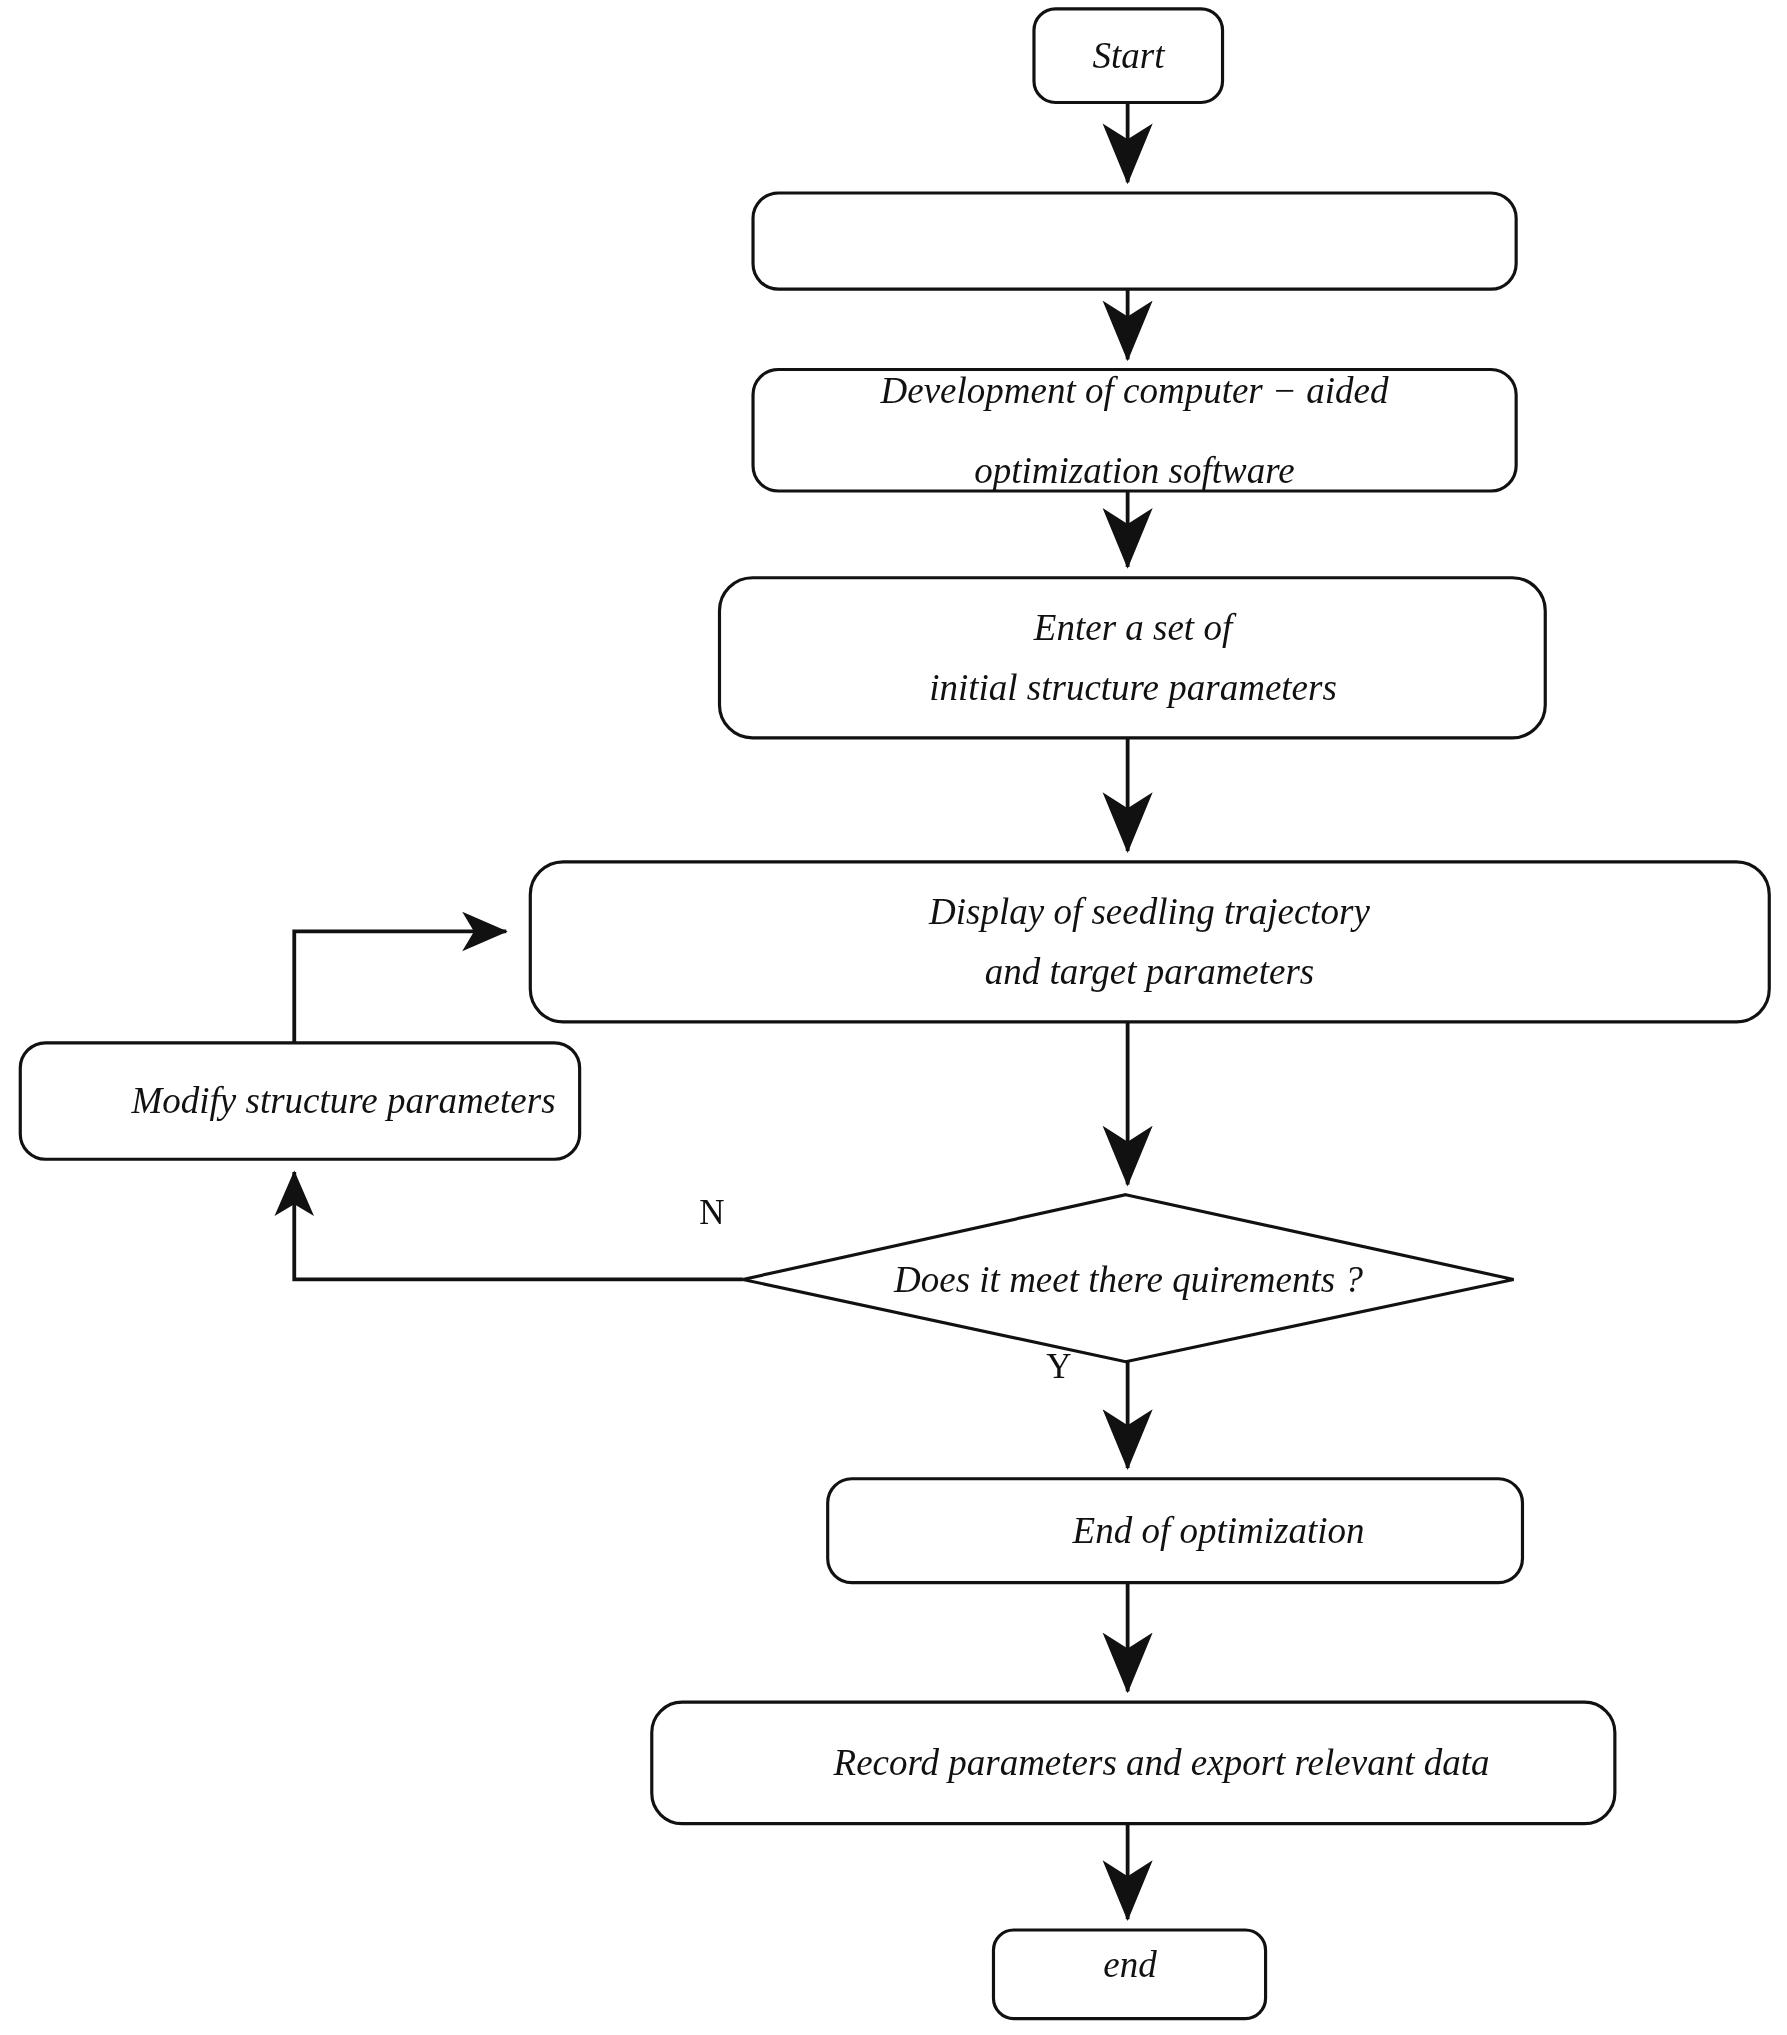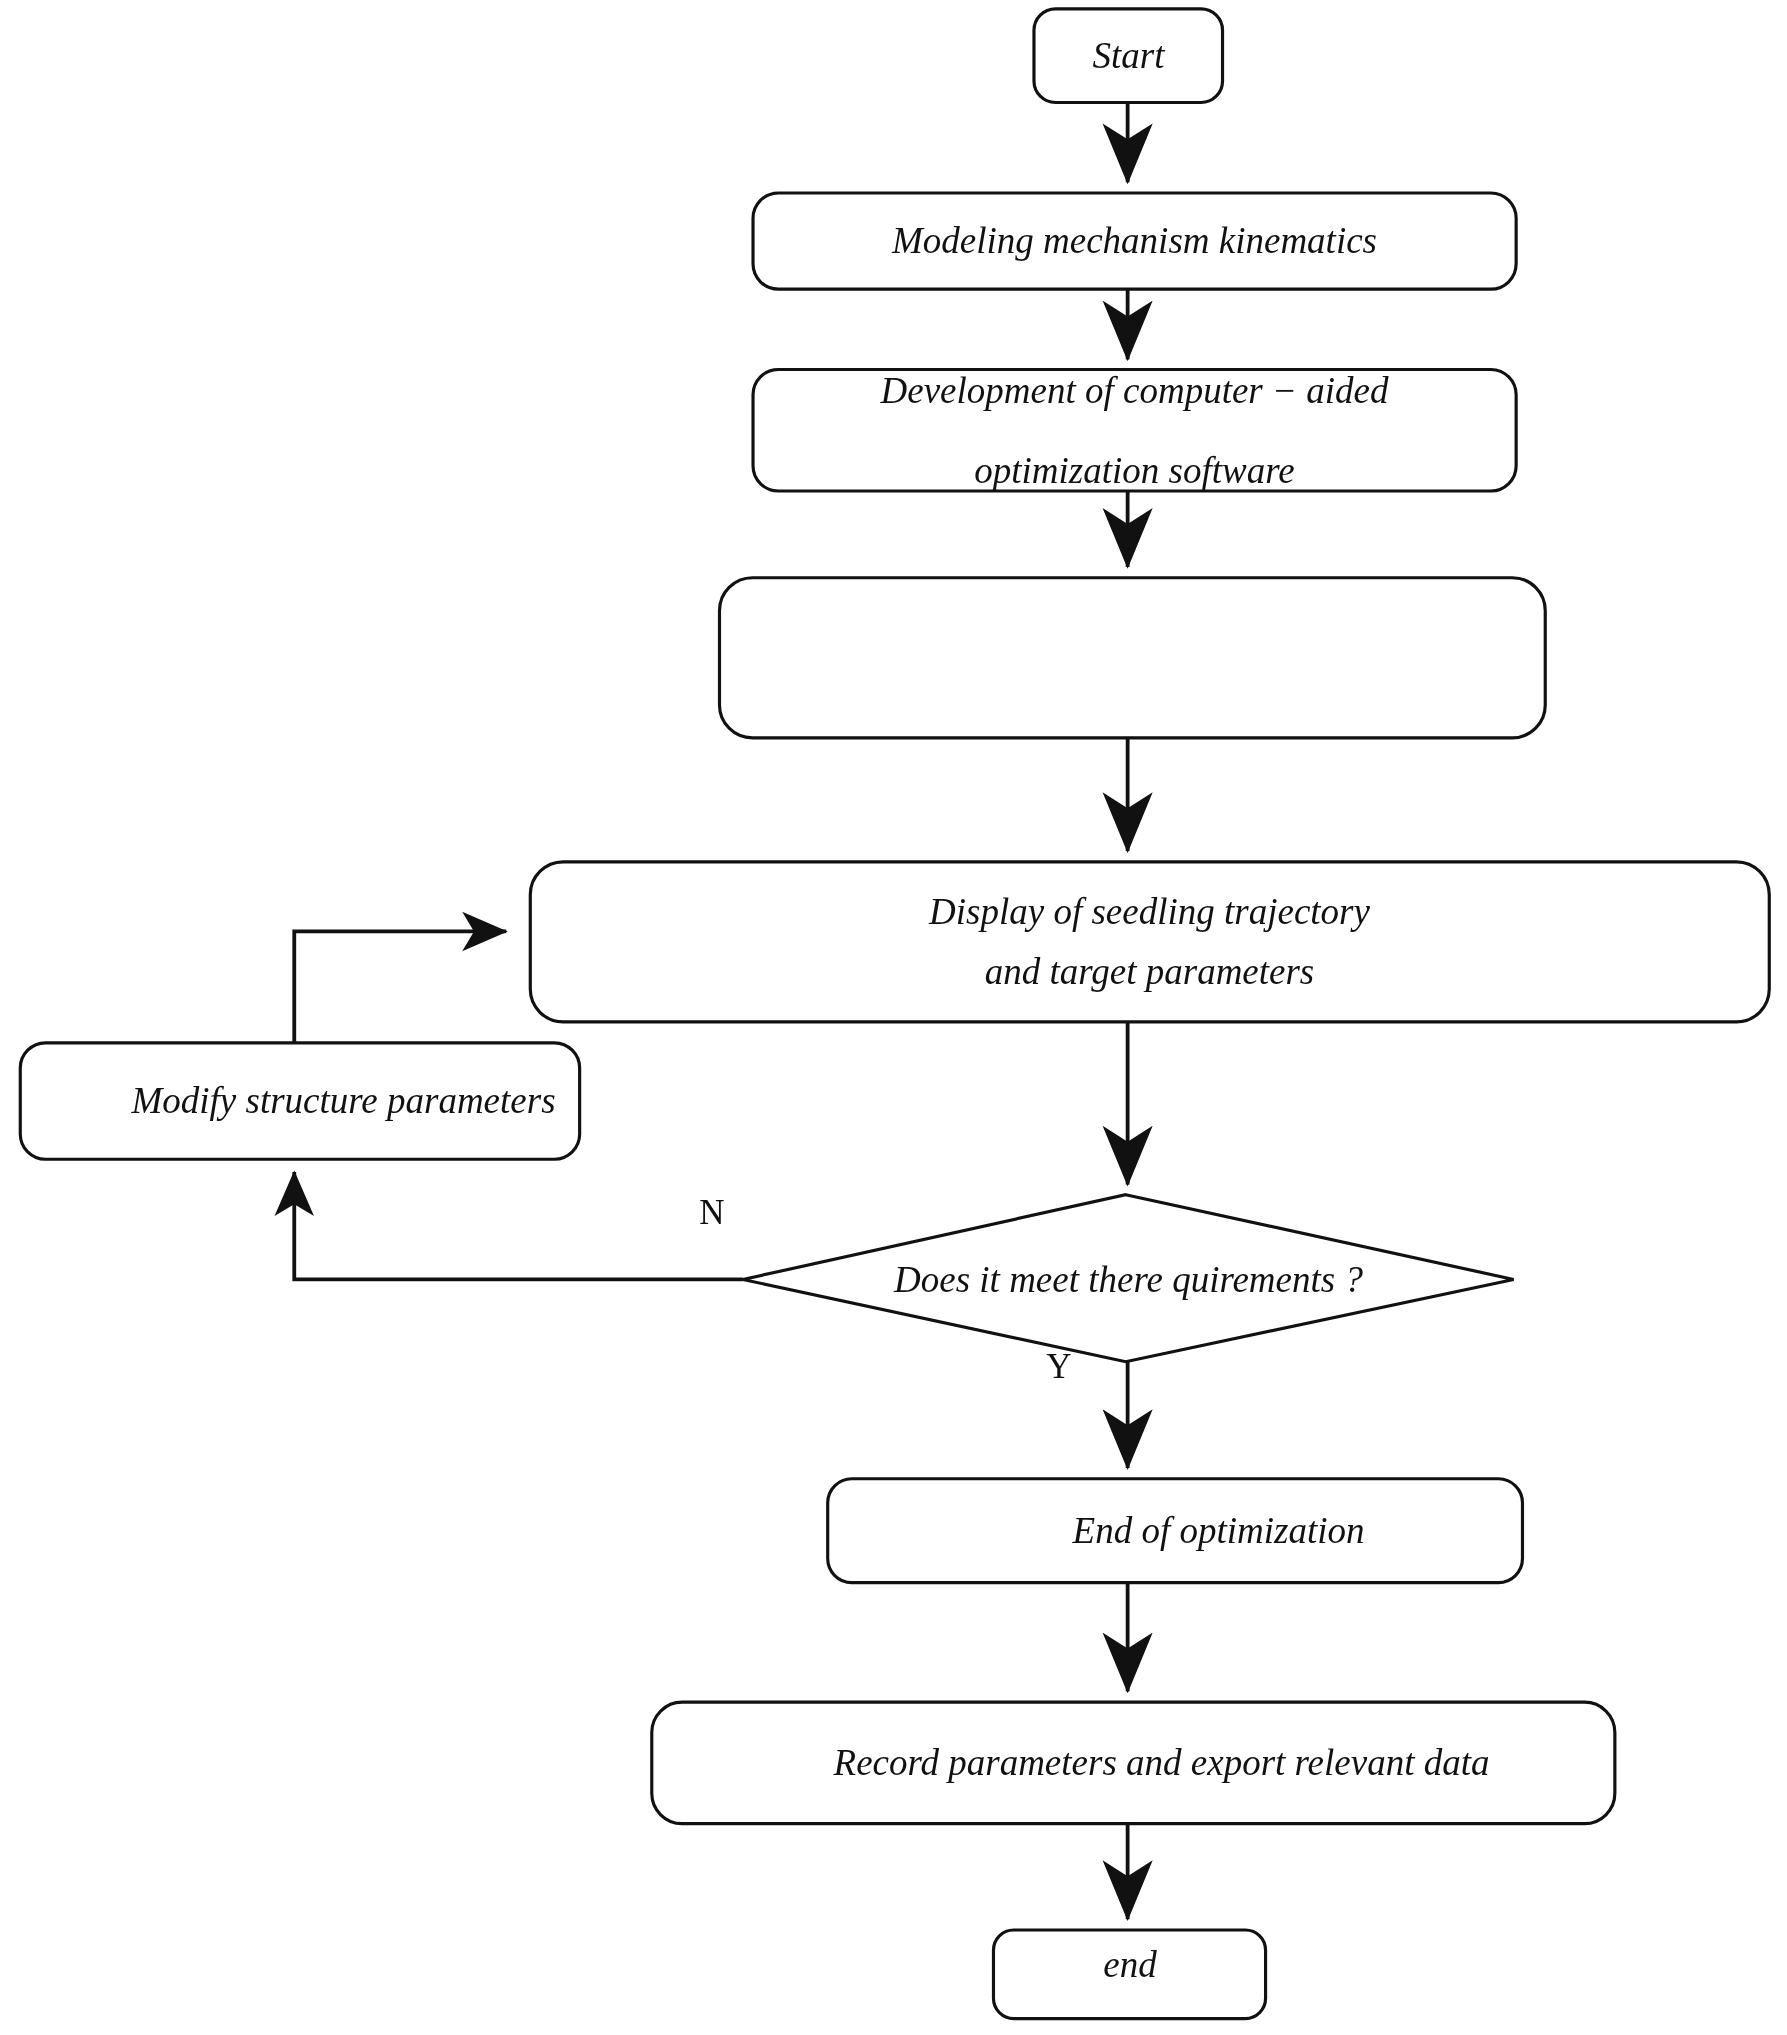--- a/index.html
+++ b/index.html
@@ -89,29 +89,30 @@
       <path d="M1174,2022 L465,2022 L465,1852" marker-end="url(#arrowhead)"></path>
 
       <path d="M465,1648 L465,1472 L800,1472" marker-end="url(#arrowhead)"></path>
     </g>
   </svg>
 
   <div class="node-text" style="left:1034px; top:8.9px; width:189px; height:94px; font-size:37px;">
     <span class="line">Start</span>
   </div>
 
-  <div class="node-text" style="left:753px; top:193px; width:763px; height:96px; font-size:37px;">
-    <span class="line">Modeling mechanism kinematics</span>
-  </div>
 
   <div class="node-text" style="left:753px; top:370px; width:763px; height:122px; font-size:37px;gap:20px;">
     <span class="line">Development of computer − aided</span>
     <span class="line">optimization software</span>
   </div>
 
+  <div class="node-text" style="left:720px; top:578px; width:826px; height:160px; font-size:37px;">
+    <span class="line">Enter a set of</span>
+    <span class="line">initial structure parameters</span>
+  </div>
 
   <div class="node-text" style="left:530px; top:862px; width:1239px; height:160px; font-size:37px;">
     <span class="line">Display of seedling trajectory</span>
     <span class="line">and target parameters</span>
   </div>
 
   <div class="node-text" style="left:20px; top:1043px; width:559px; height:116px; font-size:37px;padding-left:44px;">
     <span class="line">Modify structure parameters</span>
   </div>
 

